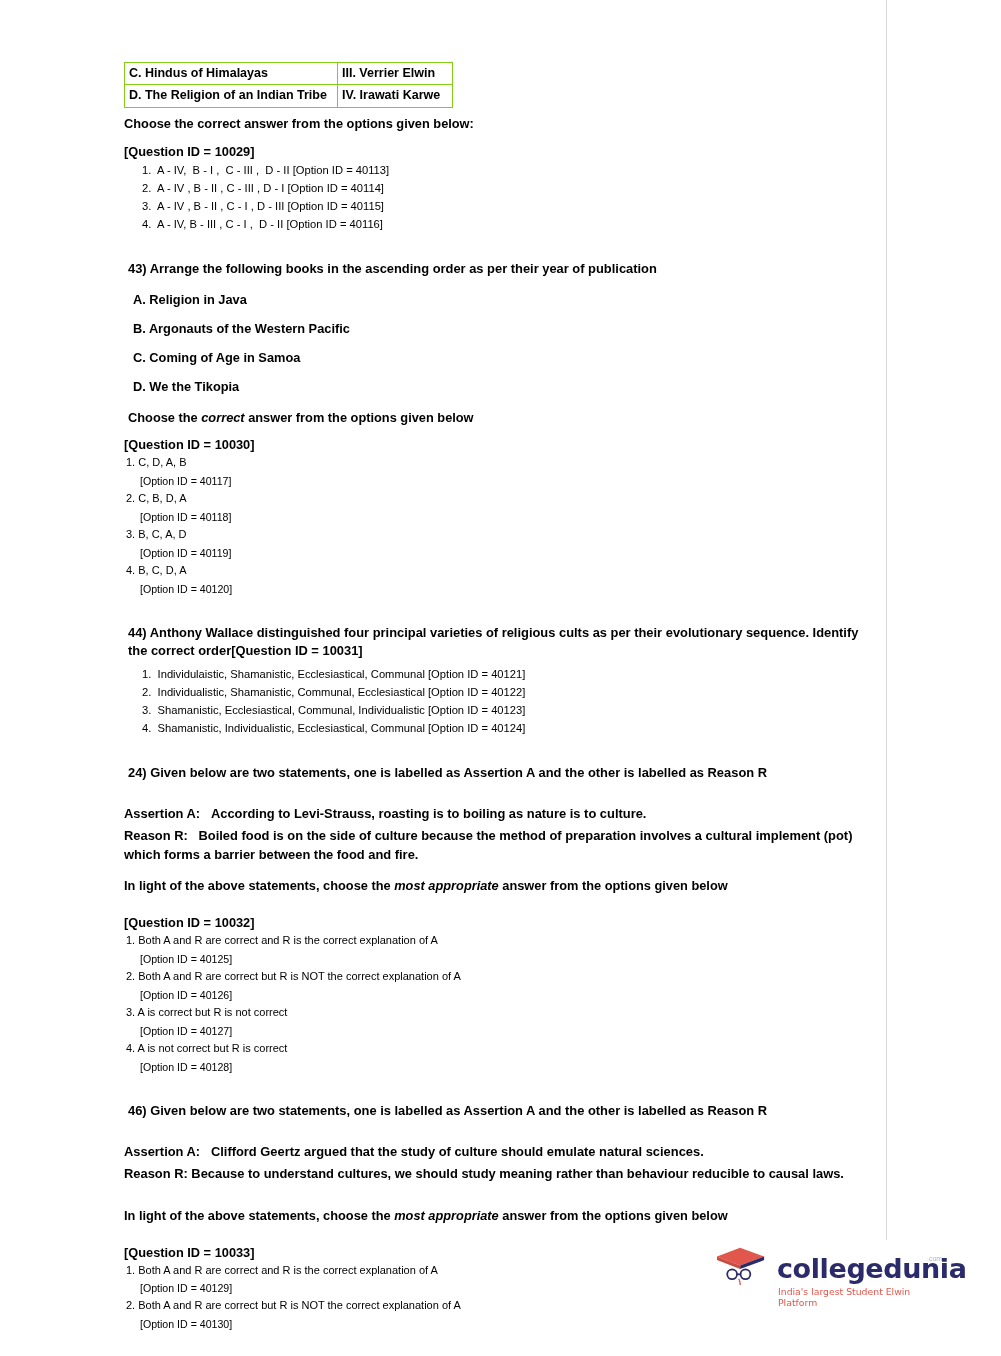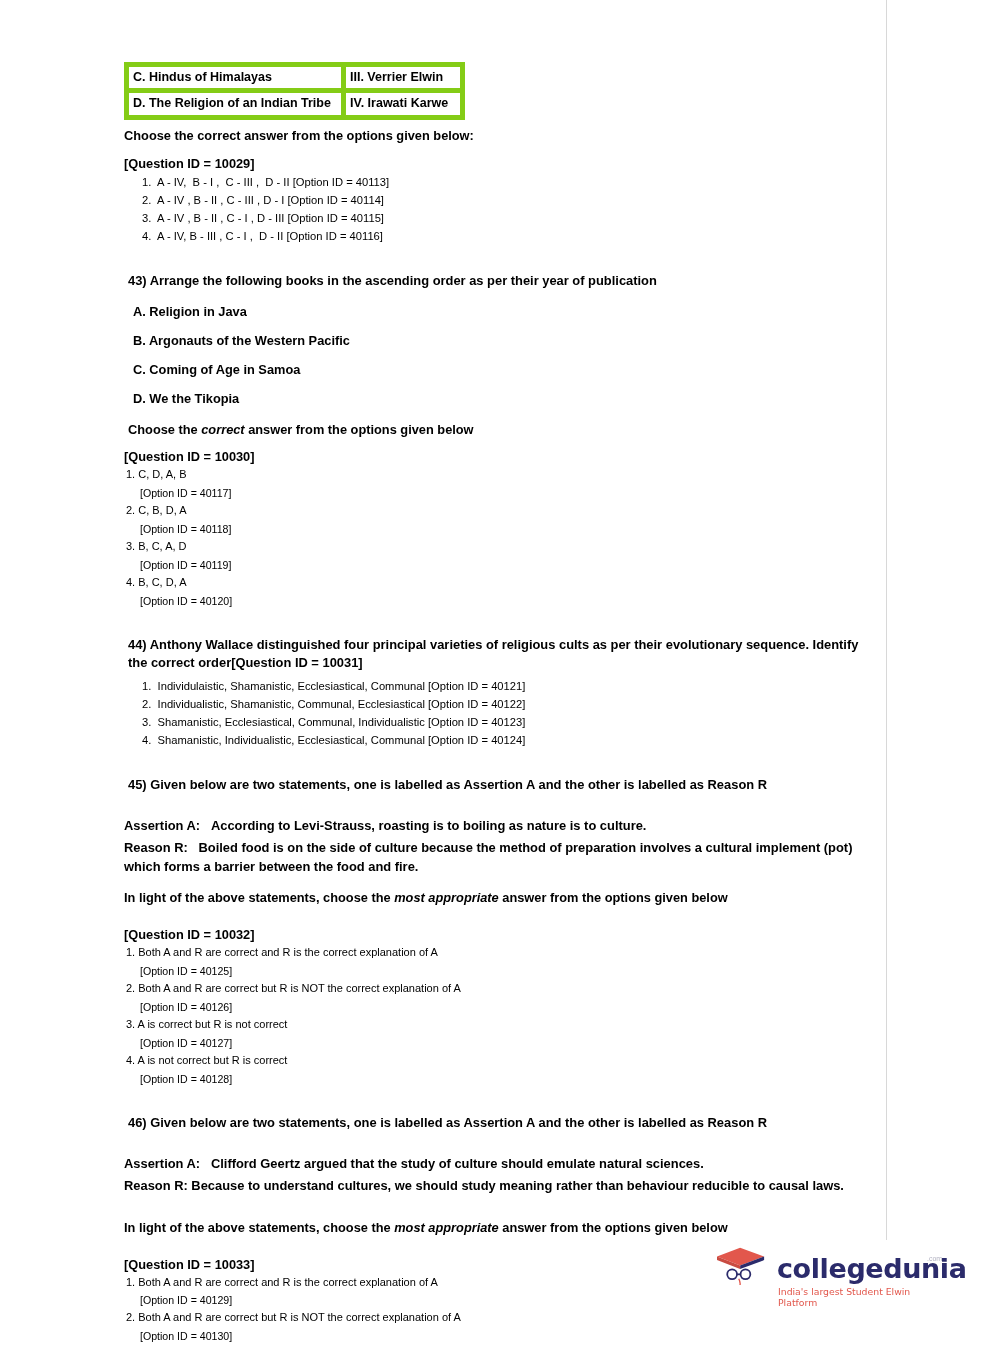--- a/index.html
+++ b/index.html
@@ -38,21 +38,21 @@
   }
 
   
   table.match {
     border-collapse: collapse;
     margin: 0 0 0 0;
     font-size: 12.5px;
     font-weight: bold;
   }
   table.match td {
-    border: 5px solid #84cc16;
+    border: 1px solid #84cc16;
     padding: 3px 4px 4px 4px;
     vertical-align: top;
     line-height: 1.15;
   }
   table.match td.left { width: 204px; }
   table.match td.right { width: 106px; }
 
   .prompt-bold {
     font-size: 12.8px;
     font-weight: bold;
@@ -220,21 +220,21 @@
         <span>Anthony Wallace distinguished four principal varieties of religious cults as per their evolutionary sequence. Identify the correct order[Question ID = 10031]</span>
       </div>
       <div class="opt-line" style="margin-top:4px">1.  Individulaistic, Shamanistic, Ecclesiastical, Communal [Option ID = 40121]</div>
       <div class="opt-line">2.  Individualistic, Shamanistic, Communal, Ecclesiastical [Option ID = 40122]</div>
       <div class="opt-line">3.  Shamanistic, Ecclesiastical, Communal, Individualistic [Option ID = 40123]</div>
       <div class="opt-line">4.  Shamanistic, Individualistic, Ecclesiastical, Communal [Option ID = 40124]</div>
     </div>
 
     <div class="q-block">
       <div class="q-head">
-        <span>45)</span>
+        <span>24)</span>
         <span>Given below are two statements, one is labelled as Assertion A and the other is labelled as Reason R</span>
       </div>
       <div class="spacer-md"></div>
       <div class="assert">
         <span class="lbl">Assertion A:</span>&nbsp;&nbsp;&nbsp;<span>According to Levi-Strauss, roasting is to boiling as nature is to culture.</span>
       </div>
       <div class="assert">
         <span class="lbl">Reason R:</span>&nbsp;&nbsp;&nbsp;<span>Boiled food is on the side of culture because the method of preparation involves a cultural implement (pot) which forms a barrier between the food and fire.</span>
       </div>
       <div class="inlight">

